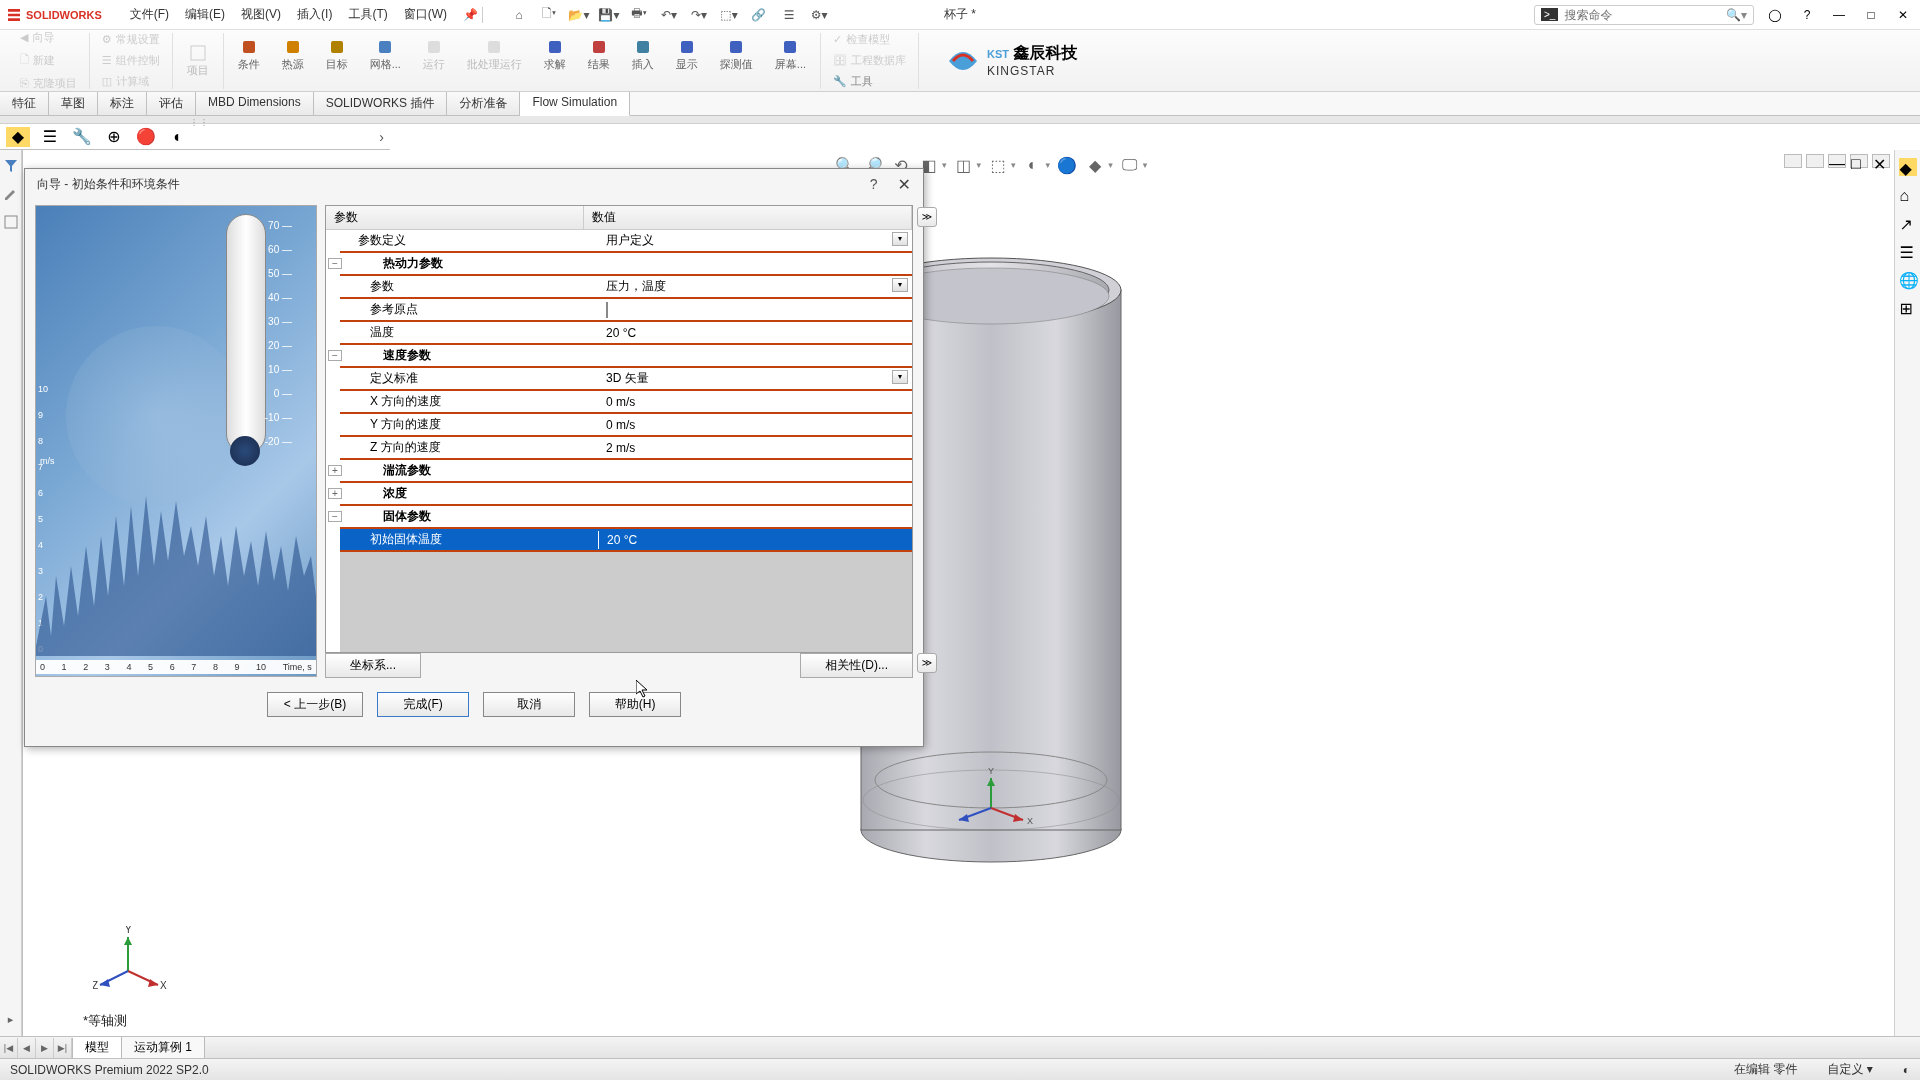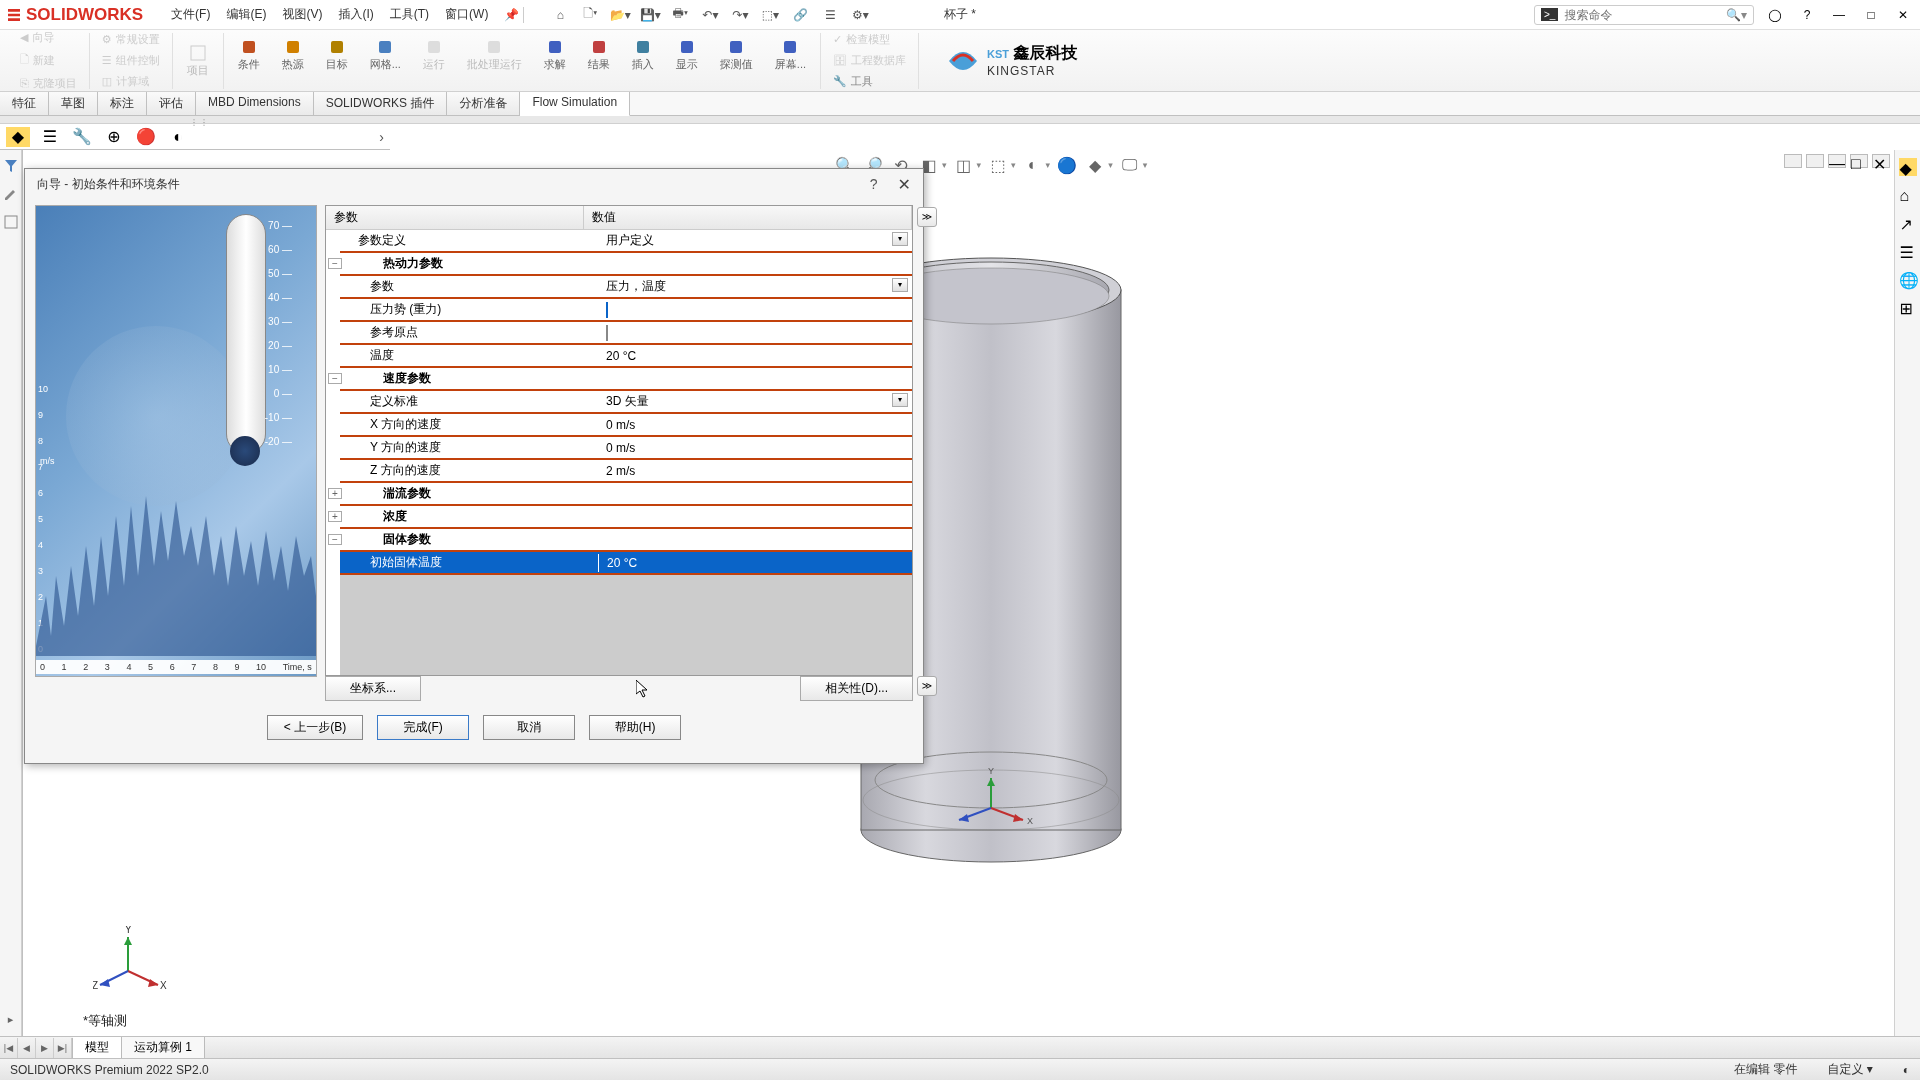--- a/index.html
+++ b/index.html
@@ -1,20 +1,20 @@
 <!DOCTYPE html>
 <html><head>
 <meta charset="utf-8">
 <style>
 * { margin: 0; padding: 0; box-sizing: border-box; font-family: "Microsoft YaHei", Arial, sans-serif; }
 body { background: #fff; overflow: hidden; width: 1920px; height: 1080px; position: relative; }
 
 
 .titlebar { height: 30px; background: #fff; border-bottom: 1px solid #e0e0e0; display: flex; align-items: center; padding: 0 6px; font-size: 12px; }
-.titlebar .logo { color: #d93025; font-weight: bold; font-size: 17px; margin-right: 20px; display: flex; align-items: center; }
+.titlebar .logo { color: #d93025; font-weight: bold; font-size: 11px; margin-right: 20px; display: flex; align-items: center; }
 .titlebar .logo svg { width: 16px; height: 16px; margin-right: 4px; }
 .titlebar .menu-item { padding: 0 8px; cursor: pointer; color: #333; }
 .titlebar .pin { margin-left: 8px; color: #888; }
 .titlebar .qa { display: flex; align-items: center; gap: 6px; margin-left: 20px; }
 .titlebar .qa-item { width: 24px; height: 24px; display: flex; align-items: center; justify-content: center; color: #555; cursor: pointer; }
 .titlebar .sep { width: 1px; height: 16px; background: #ccc; margin: 0 4px; }
 .titlebar .doc-name { position: absolute; left: 50%; transform: translateX(-50%); color: #333; }
 .titlebar .right { position: absolute; right: 6px; display: flex; align-items: center; gap: 10px; }
 .titlebar .search { border: 1px solid #ccc; border-radius: 3px; padding: 2px 6px; display: flex; align-items: center; width: 220px; }
 .titlebar .search input { border: none; outline: none; flex: 1; font-size: 12px; }
@@ -96,21 +96,21 @@
 .grid-row .chk.on { background: #0a64c8; border: 1px solid #0a64c8; position: relative; }
 .grid-row .chk.on::after { content: '✓'; color: #fff; font-size: 10px; position: absolute; top: -2px; left: 1px; }
 .grid-row .chk.off { background: #fff; border: 1px solid #888; }
 .grid-body { position: relative; padding-left: 14px; }
 .grid-pad { height: 100px; background: #ccc; }
 .expand-btn { position: absolute; right: -24px; width: 20px; height: 20px; border: 1px solid #aaa; border-radius: 3px; background: linear-gradient(to bottom,#fff,#e8e8e8); font-size: 10px; text-align: center; line-height: 18px; cursor: pointer; }
 
 .param-btns { display: flex; justify-content: space-between; margin-top: 0; position: relative; }
 .param-btns button { font-size: 12px; padding: 3px 24px; border: 1px solid #aaa; background: linear-gradient(to bottom,#fff,#e8e8e8); cursor: pointer; }
 
-.dialog-footer { display: flex; justify-content: center; gap: 14px; padding: 4px 10px 23px 10px; }
+.dialog-footer { display: flex; justify-content: center; gap: 14px; padding: 4px 10px 29px 10px; }
 .dialog-footer button { font-size: 12px; padding: 3px 16px; border: 1px solid #888; background: linear-gradient(to bottom,#fff,#e8e8e8); cursor: pointer; min-width: 92px; }
 .dialog-footer button.primary { border: 1px solid #3a7ac8; }
 
 
 .cup { position: absolute; top: 60px; left: 50%; transform: translateX(-40%); }
 .triad { position: absolute; bottom: 40px; left: 70px; }
 .view-label { position: absolute; bottom: 6px; left: 60px; font-size: 13px; color: #222; }
 
 
 .bottom-tabs { position: absolute; bottom: 22px; left: 0; right: 0; height: 22px; background: linear-gradient(to bottom,#f4f4f4,#e4e4e4); border-top: 1px solid #c0c0c0; display: flex; align-items: center; font-size: 12px; }
@@ -529,24 +529,20 @@
         <div class="grid-row">
                 <span class="exp">−</span>
                 <div class="param bold">热动力参数</div>
                 <div class="value"></div>
               </div>
         <div class="grid-row">
                 <div class="param indent1">参数</div>
                 <div class="value"><span>压力，温度</span><span class="dd">▾</span></div>
               </div>
         <div class="grid-row">
-                <div class="param indent1">压力势 (重力)</div>
-                <div class="value"><span class="chk on"></span></div>
-              </div>
-        <div class="grid-row">
                 <div class="param indent1">参考原点</div>
                 <div class="value"><span class="chk off"></span></div>
               </div>
         <div class="grid-row">
                 <div class="param indent1">温度</div>
                 <div class="value">20 °C</div>
               </div>
         <div class="grid-row">
                 <span class="exp">−</span>
                 <div class="param bold">速度参数</div>

